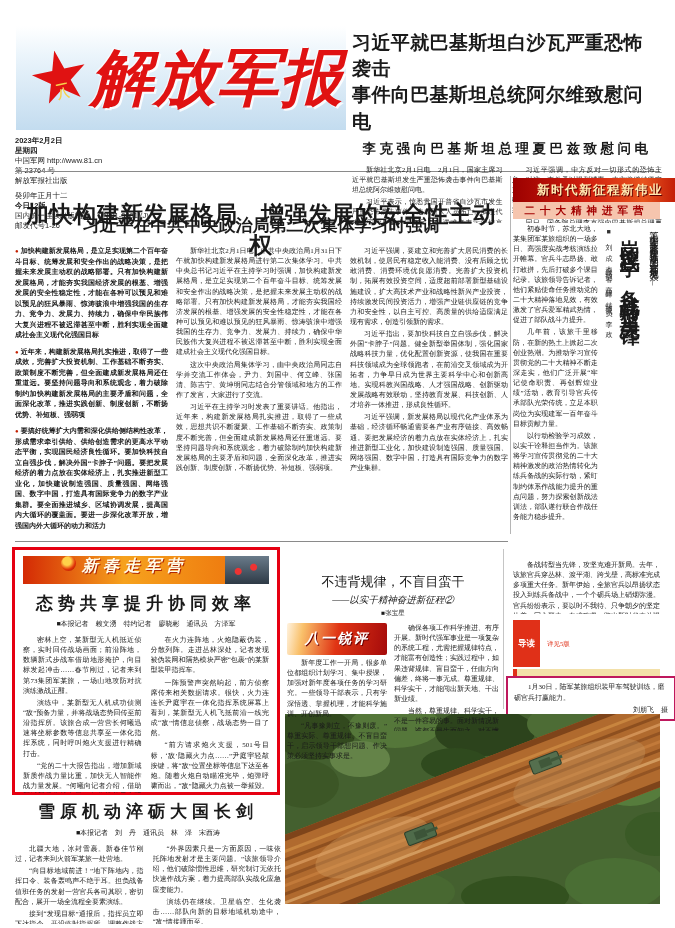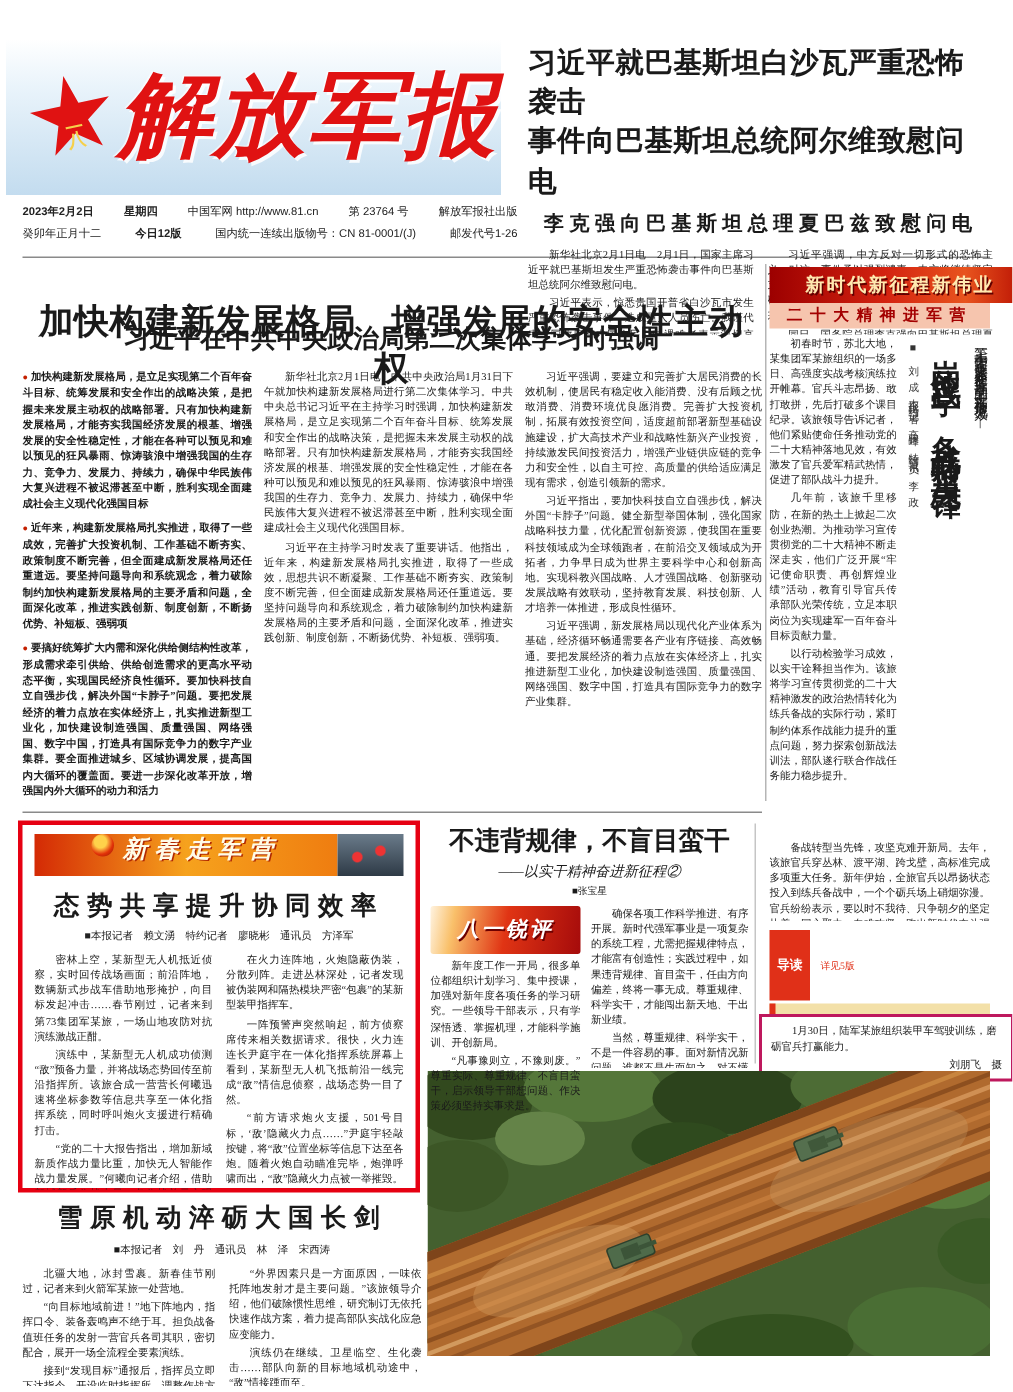--- a/index.html
+++ b/index.html
@@ -5,34 +5,34 @@
   html,body{margin:0;padding:0;background:#fff;}
   .page{position:relative;width:675px;height:928px;background:#fff;overflow:hidden;
         font-family:"Liberation Serif", serif;color:#1a1a1a;}
   .abs{position:absolute;}
   .sans{font-family:"Liberation Sans", sans-serif;}
   .jt{text-align:justify;text-justify:inter-character;}
   .paras p{margin:0 0 2px;text-indent:2em;line-height:1.45;}
   .clip{overflow:hidden;}
 
   
-  .mast-logo{left:4px;top:26px;width:330px;height:104px;
+  .mast-logo{left:16px;top:26px;width:330px;height:104px;
     background:linear-gradient(180deg,#ffffff 0%,#eaf4fb 30%,#c3dcef 100%);
     display:flex;align-items:center;}
   .star{position:relative;width:56px;height:56px;margin-left:16px;flex:0 0 auto;transform:rotate(-12deg);}
   .star-shape{position:absolute;inset:0;background:#e01212;
     clip-path:polygon(50% 0%,61% 35%,98% 35%,68% 57%,79% 91%,50% 70%,21% 91%,32% 57%,2% 35%,39% 35%);
     filter:drop-shadow(0 0 2px #fff);}
   .star-label{position:absolute;left:50%;top:50%;transform:translate(-50%,-46%);
     writing-mode:vertical-rl;color:#f6d04a;font-weight:bold;font-size:12px;line-height:1;}
   .paper-title{flex:1;text-align:center;font-size:62px;font-weight:bold;font-style:italic;
     color:#e01212;letter-spacing:1px;line-height:1;
     text-shadow:2px 2px 0 rgba(255,255,255,.85),-1px -1px 0 rgba(255,255,255,.6);}
   .dateline{left:15px;top:136px;width:330px;font-size:7.5px;color:#222;}
-  .d-row{display:flex;justify-content:space-between;margin-bottom:5px;white-space:nowrap;}
+  .d-row{display:flex;margin-bottom:5px;white-space:nowrap;flex-direction:column;}
   .d-row .b{font-weight:bold;}
   .hr-top{left:15px;top:171px;width:645px;border-top:1px solid #8a8a8a;}
 
   
   .cond{left:352px;top:30px;width:310px;}
   .cond-h{font-size:19px;font-weight:800;line-height:1.38;letter-spacing:.4px;}
   .cond-sub{margin-top:5px;text-align:center;font-size:13.5px;font-weight:bold;letter-spacing:3.5px;}
   .cond-cols{display:flex;gap:9px;margin-top:7px;height:58px;}
   .cond-cols>div{flex:1;font-size:7px;}
 
@@ -88,21 +88,21 @@
     background:radial-gradient(circle at 30% 55%,#e33 0 3px,transparent 4px),
                radial-gradient(circle at 65% 40%,#e33 0 3px,transparent 4px),
                linear-gradient(180deg,#6a7b8a,#2e3a46);}
   .sp-head{margin-top:8px;text-align:center;font-size:17px;font-weight:bold;letter-spacing:5px;}
   .sp-byline{margin-top:4px;text-align:center;font-size:7px;color:#222;}
   .sp-cols{display:flex;gap:9px;margin-top:6px;height:158px;}
   .sp-cols>div{flex:1;font-size:7px;}
 
   
   .rev{left:287px;top:549px;width:212px;}
-  .rev-head{text-align:center;font-size:17px;font-weight:700;}
+  .rev-head{text-align:center;font-size:13px;font-weight:400;margin-top:24px;}
   .rev-sub{text-align:center;font-size:9.5px;margin-top:3px;font-style:italic;}
   .rev-byline{text-align:center;font-size:6.5px;margin-top:2px;}
   .rev-cols{display:flex;gap:7px;margin-top:5px;height:108px;}
   .rev-col1{width:100px;flex:0 0 auto;}
   .rev-logo{height:32px;margin-bottom:3px;display:flex;align-items:center;justify-content:center;
     background:linear-gradient(100deg,#fff3e0 0%,#f9c06a 16%,#e03414 50%,#a50b0b 100%);
     color:#fff;font-weight:800;font-style:italic;font-size:14px;letter-spacing:2px;
     text-shadow:1px 1px 0 #6d0000;border-radius:2px;}
   .rev-col1 .txt,.rev-col2{font-size:7px;}
   .rev-col2{flex:1;}
@@ -163,20 +163,21 @@
 
   <div class="abs lead-kicker sans">习近平在中共中央政治局第二次集体学习时强调</div>
   <div class="abs lead-head sans">加快构建新发展格局　增强发展的安全性主动权</div>
   <div class="abs lead-summary jt clip paras">
       <p>加快构建新发展格局，是立足实现第二个百年奋斗目标、统筹发展和安全作出的战略决策，是把握未来发展主动权的战略部署。只有加快构建新发展格局，才能夯实我国经济发展的根基、增强发展的安全性稳定性，才能在各种可以预见和难以预见的狂风暴雨、惊涛骇浪中增强我国的生存力、竞争力、发展力、持续力，确保中华民族伟大复兴进程不被迟滞甚至中断，胜利实现全面建成社会主义现代化强国目标</p>
       <p>近年来，构建新发展格局扎实推进，取得了一些成效，完善扩大投资机制、工作基础不断夯实、政策制度不断完善，但全面建成新发展格局还任重道远。要坚持问题导向和系统观念，着力破除制约加快构建新发展格局的主要矛盾和问题，全面深化改革，推进实践创新、制度创新，不断扬优势、补短板、强弱项</p>
       <p>要搞好统筹扩大内需和深化供给侧结构性改革，形成需求牵引供给、供给创造需求的更高水平动态平衡，实现国民经济良性循环。要加快科技自立自强步伐，解决外国“卡脖子”问题。要把发展经济的着力点放在实体经济上，扎实推进新型工业化，加快建设制造强国、质量强国、网络强国、数字中国，打造具有国际竞争力的数字产业集群。要全面推进城乡、区域协调发展，提高国内大循环的覆盖面。要进一步深化改革开放，增强国内外大循环的动力和活力</p>
     </div>
   <div class="abs lead-colA jt clip paras">
       <p>新华社北京2月1日电　中共中央政治局1月31日下午就加快构建新发展格局进行第二次集体学习。中共中央总书记习近平在主持学习时强调，加快构建新发展格局，是立足实现第二个百年奋斗目标、统筹发展和安全作出的战略决策，是把握未来发展主动权的战略部署。只有加快构建新发展格局，才能夯实我国经济发展的根基、增强发展的安全性稳定性，才能在各种可以预见和难以预见的狂风暴雨、惊涛骇浪中增强我国的生存力、竞争力、发展力、持续力，确保中华民族伟大复兴进程不被迟滞甚至中断，胜利实现全面建成社会主义现代化强国目标。</p>
+      <p>这次中央政治局集体学习，由中央政治局同志自学并交流工作体会，尹力、刘国中、何立峰、张国清、陈吉宁、黄坤明同志结合分管领域和地方的工作作了发言，大家进行了交流。</p>
       <p>习近平在主持学习时发表了重要讲话。他指出，近年来，构建新发展格局扎实推进，取得了一些成效，思想共识不断凝聚、工作基础不断夯实、政策制度不断完善，但全面建成新发展格局还任重道远。要坚持问题导向和系统观念，着力破除制约加快构建新发展格局的主要矛盾和问题，全面深化改革，推进实践创新、制度创新，不断扬优势、补短板、强弱项。</p>
     </div>
   <div class="abs lead-colB jt clip paras">
       <p>习近平强调，要建立和完善扩大居民消费的长效机制，使居民有稳定收入能消费、没有后顾之忧敢消费、消费环境优良愿消费。完善扩大投资机制，拓展有效投资空间，适度超前部署新型基础设施建设，扩大高技术产业和战略性新兴产业投资，持续激发民间投资活力，增强产业链供应链的竞争力和安全性，以自主可控、高质量的供给适应满足现有需求，创造引领新的需求。</p>
       <p>习近平指出，要加快科技自立自强步伐，解决外国“卡脖子”问题。健全新型举国体制，强化国家战略科技力量，优化配置创新资源，使我国在重要科技领域成为全球领跑者，在前沿交叉领域成为开拓者，力争早日成为世界主要科学中心和创新高地。实现科教兴国战略、人才强国战略、创新驱动发展战略有效联动，坚持教育发展、科技创新、人才培养一体推进，形成良性循环。</p>
       <p>习近平强调，新发展格局以现代化产业体系为基础，经济循环畅通需要各产业有序链接、高效畅通。要把发展经济的着力点放在实体经济上，扎实推进新型工业化，加快建设制造强国、质量强国、网络强国、数字中国，打造具有国际竞争力的数字产业集群。</p>
     </div>
   <div class="abs vr-main"></div>
   <div class="abs hr-mid"></div>
 

